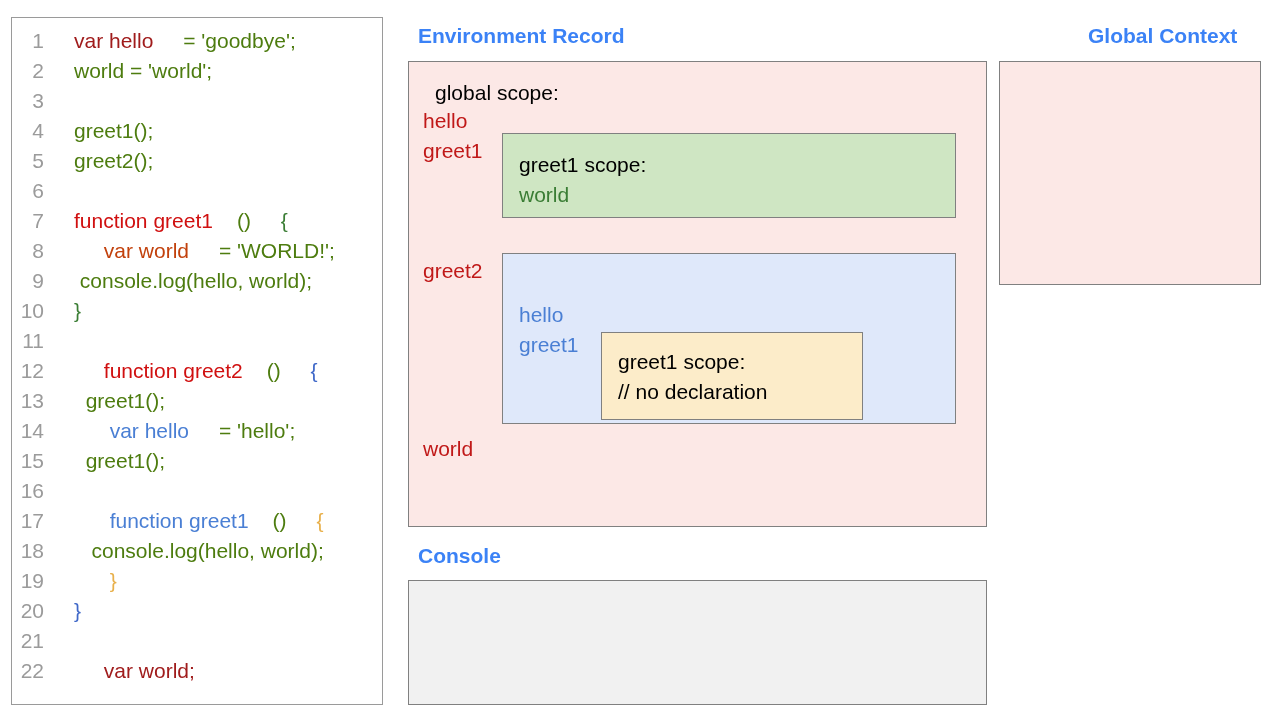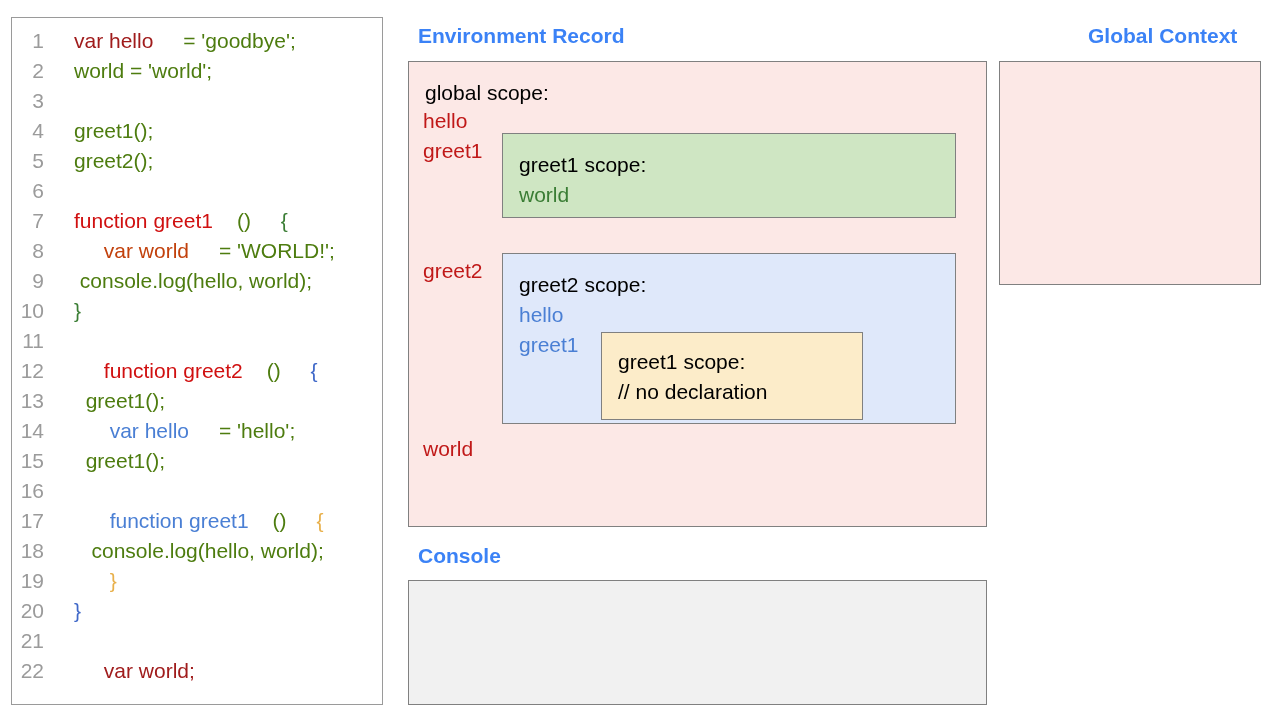--- a/index.html
+++ b/index.html
@@ -130,21 +130,21 @@
     font-size: 21px;
     line-height: 30px;
     white-space: nowrap;
     color: #000000;
   }
   .c-black  { color: #000000; }
   .c-red    { color: #c01818; }
   .c-green  { color: #3a7d34; }
   .c-blue   { color: #4a7fd4; }
 
-  #env-global-scope { left: 16px; top: 16px; text-align: right; }
+  #env-global-scope { left: 26px; top: 16px; text-align: right; }
   #env-hello        { left: 14px; top: 44px; }
   #env-greet1       { left: 14px; top: 74px; }
   #env-greet2       { left: 14px; top: 194px; }
   #env-world        { left: 14px; top: 372px; }
 
   #g1-title { left: 16px; top: 16px; }
   #g1-world { left: 16px; top: 46px; }
 
   #g2-title  { left: 16px; top: 16px; }
   #g2-hello  { left: 16px; top: 46px; }
@@ -196,21 +196,20 @@
   <div class="box-label c-red" id="env-greet2">greet2</div>
 
   <div class="box-label c-red" id="env-world">world</div>
 
   <div class="box" id="greet1-scope-box">
     <div class="box-label c-black" id="g1-title">greet1 scope:</div>
     <div class="box-label c-green" id="g1-world">world</div>
   </div>
 
   <div class="box" id="greet2-scope-box">
-    <div class="box-label c-black" id="g2-title">greet2 scope:</div>
     <div class="box-label c-blue" id="g2-hello">hello</div>
     <div class="box-label c-blue" id="g2-greet1">greet1</div>
 
     <div class="box" id="greet1-inner-box">
       <div class="box-label c-black" id="gi-title">greet1 scope:</div>
       <div class="box-label c-black" id="gi-note">// no declaration</div>
     </div>
   </div>
 </div>
 

